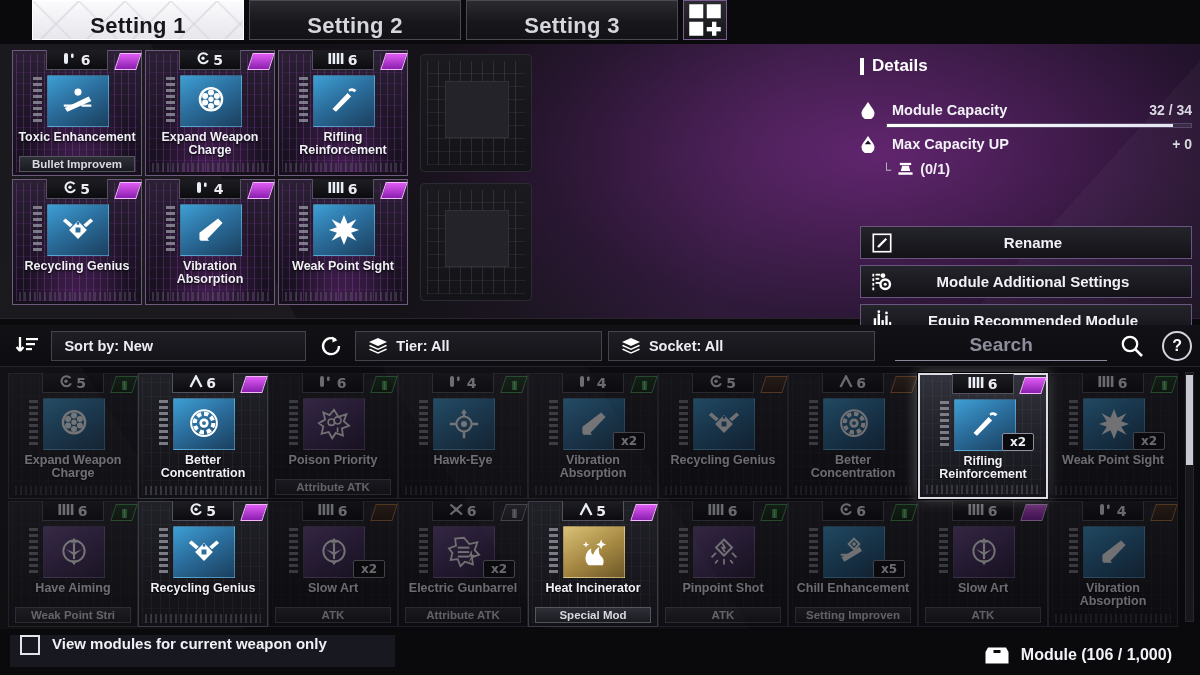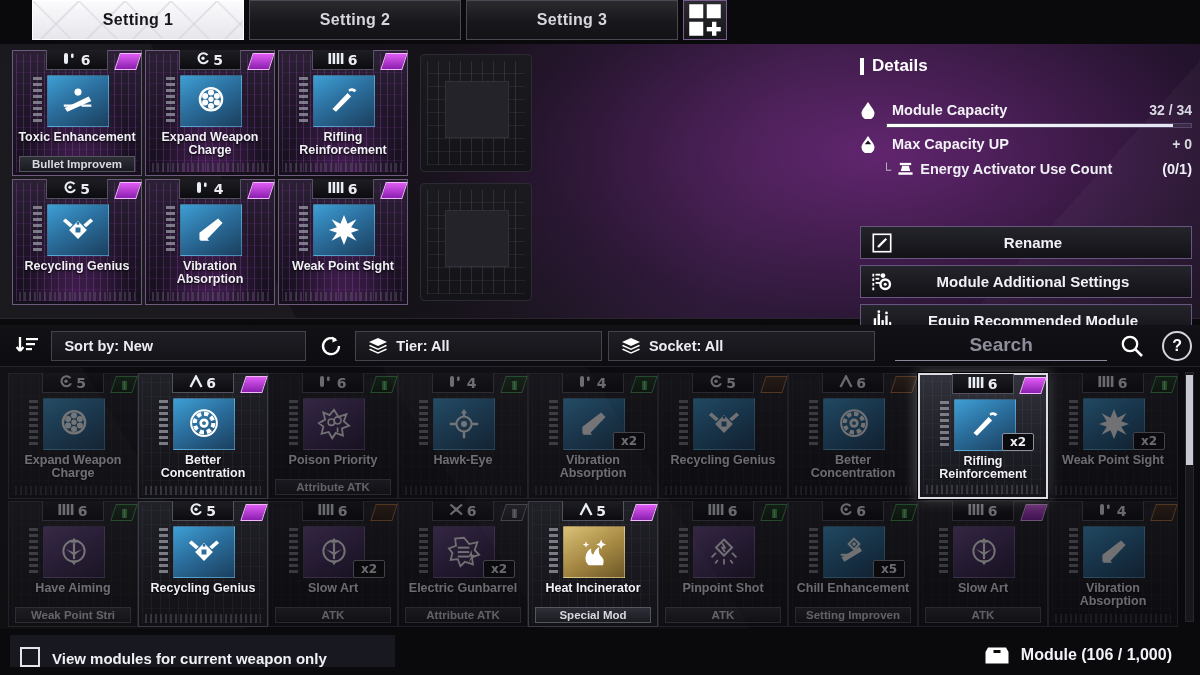--- a/index.html
+++ b/index.html
@@ -8,22 +8,22 @@
     background:#0a0a0c;
     font-family:"Liberation Sans", sans-serif;
     color:#e9e9ee;
     -webkit-font-smoothing:antialiased;
   }
   #root{ position:relative; width:1200px; height:675px; }
 
   
   .tabbar{ position:absolute; left:0; top:0; width:1200px; height:44px; display:flex; align-items:flex-start; gap:5px; padding-left:32px; }
   .tab{
-    width:212px; height:40px; display:flex; align-items:center; justify-content:center;
-    font-size:16px; font-weight:bold; letter-spacing:.3px; color:#d6d6dd;
+    width:212px; height:40px; display:flex; align-items:flex-end; justify-content:center;
+    font-size:22px; font-weight:bold; letter-spacing:.3px; color:#d6d6dd;
     background:linear-gradient(180deg,#2a2a2f 0%,#18181c 55%,#131317 100%);
     border:1px solid #4a4a55; position:relative; cursor:pointer;
   }
   .tab.active{
     color:#17171b;
     background:
       linear-gradient(135deg, rgba(255,255,255,0) 0 48%, rgba(210,210,220,.55) 48% 52%, rgba(255,255,255,0) 52%),
       linear-gradient(45deg, rgba(255,255,255,0) 0 48%, rgba(210,210,220,.45) 48% 52%, rgba(255,255,255,0) 52%),
       linear-gradient(180deg,#fbfbfd 0%,#e6e6ec 100%);
     background-size: 46px 46px, 46px 46px, auto;
@@ -223,21 +223,21 @@
   .scroll{
     position:absolute; right:6px; top:372px; width:9px; height:250px;
     background:#17171c; border:1px solid #26262d;
   }
   .scroll i{ position:absolute; left:0; top:2px; width:7px; height:90px; background:#c9c9d3; display:block; }
 
   
   .bottom{ position:absolute; left:0; bottom:0; width:1200px; height:46px; background:#0a0a0d; }
   .viewonly{
     position:absolute; left:10px; bottom:8px; width:385px; height:32px;
-    display:flex; align-items:flex-end; gap:12px; padding-left:10px;
+    display:flex; align-items:flex-start; gap:12px; padding-left:10px;
     background:#181820; cursor:pointer;
   }
   .chk{ width:20px; height:20px; border:2px solid #e3e3ea; background:transparent; }
   .viewonly span{ font-size:15px; font-weight:bold; color:#f0f0f6; }
   .modcount{
     position:absolute; right:28px; bottom:10px; display:flex; align-items:center; gap:11px;
     font-size:16px; font-weight:bold; color:#f2f2f8;
   }
 </style>
 </head>
@@ -443,21 +443,20 @@
         <span class="val">+ 0</span>
       </div>
 
       <div class="det-sub">
         <span class="elbow">└</span>
         <svg width="17" height="16" viewBox="0 0 18 16">
           <rect x="3" y="1.5" width="12" height="2.4" fill="#fff"></rect>
           <path d="M5.5 4.6 L12.5 4.6 L14 10 L4 10 Z" fill="#fff"></path>
           <rect x="1.5" y="11.5" width="15" height="2.6" fill="#fff"></rect>
         </svg>
-        <span style="flex:1">Energy Activator Use Count</span>
         <span class="val">(0/1)</span>
       </div>
     </div>
 
     <div class="actions">
       <div class="act">
         <svg viewBox="0 0 24 24">
           <rect x="2.5" y="2.5" width="19" height="19" fill="none" stroke="#fff" stroke-width="1.8"></rect>
           <path d="M7 16.5 L9 16.8 L17.5 8.2 L15.8 6.5 L7.3 15 Z" fill="#fff"></path>
         </svg>

